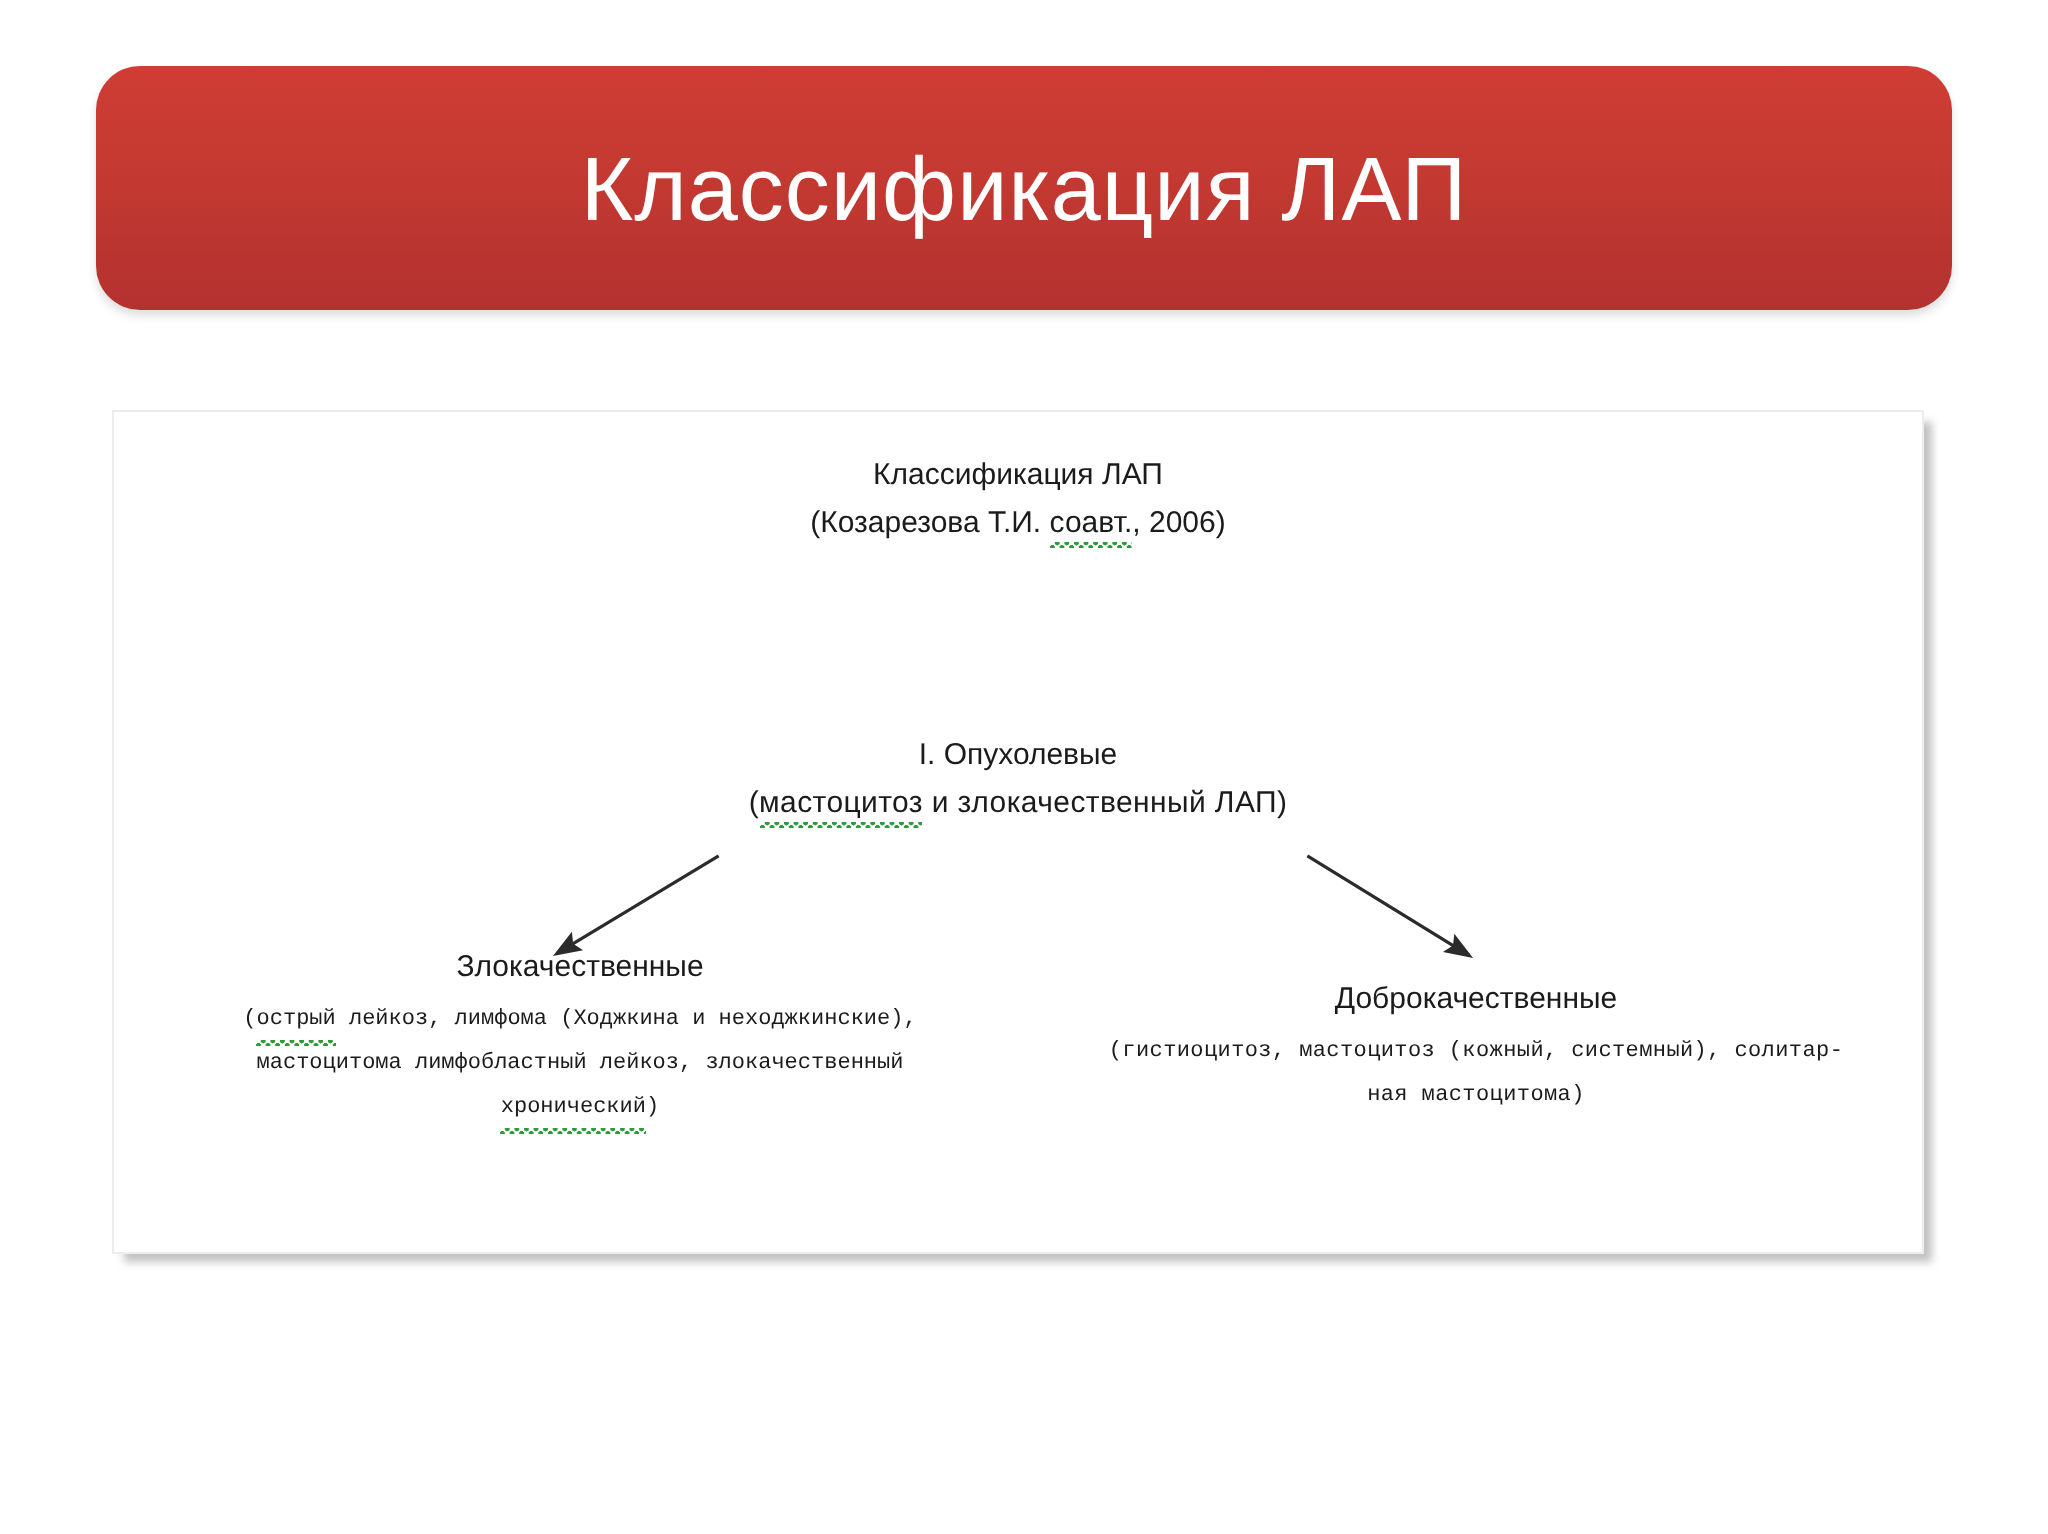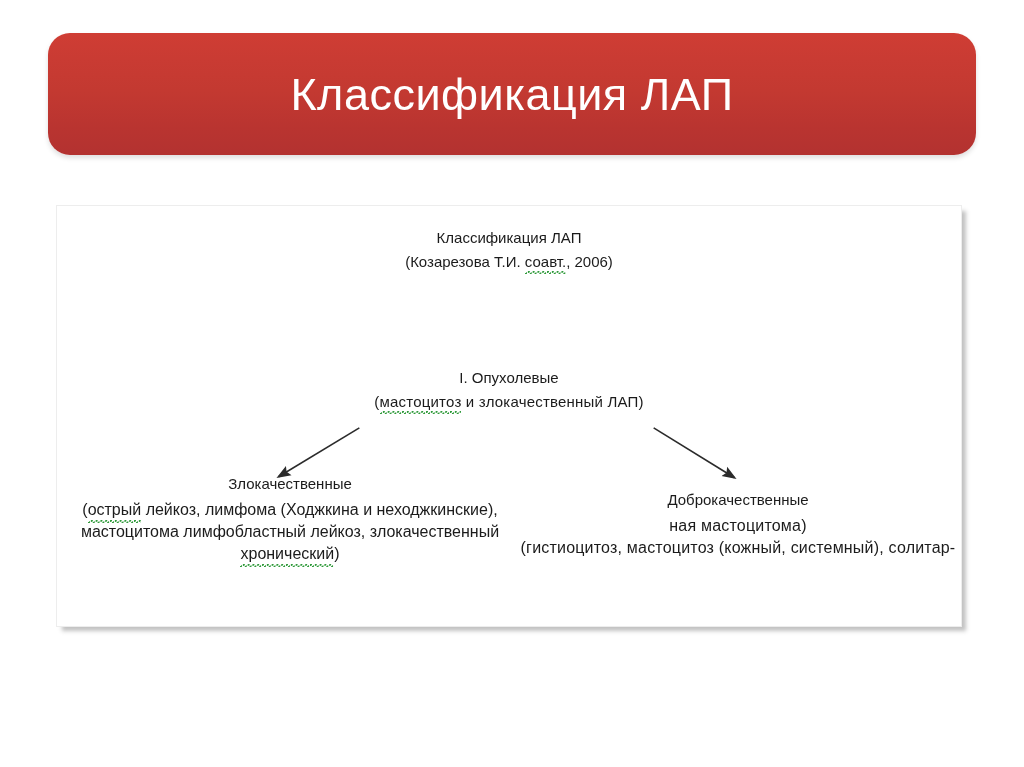--- a/index.html
+++ b/index.html
@@ -91,21 +91,21 @@
     line-height: 22px;
   }
   #branch-left  { left: -2px; top: 267px; width: 470px; }
   #branch-right { left: 455px; top: 283px; width: 452px; }
 
   .branch-heading {
     font-size: 15px;
     margin-bottom: 4px;
     white-space: nowrap;
   }
-  .branch-body { font-size: 16px; }
+  .branch-body { font-size: 11px; font-family: Liberation Mono, monospace; }
   .branch-body div { white-space: nowrap; }
   #branch-right .branch-body div { letter-spacing: 0.2px; }
 
   
   .squiggle {
     position: relative;
     display: inline-block;
   }
   .squiggle::after {
     content: "";
@@ -166,19 +166,19 @@
       <div class="branch-body">
         <div><span>(</span><span class="squiggle">острый</span><span> лейкоз, лимфома (Ходжкина и неходжкинские),</span></div>
         <div>мастоцитома лимфобластный лейкоз, злокачественный</div>
         <div><span class="squiggle">хронический</span><span>)</span></div>
       </div>
     </div>
 
     <div class="branch" id="branch-right">
       <div class="branch-heading">Доброкачественные</div>
       <div class="branch-body">
+        <div>(гистиоцитоз, мастоцитоз (кожный, системный), солитар-</div>
         <div>ная мастоцитома)</div>
-        <div>(гистиоцитоз, мастоцитоз (кожный, системный), солитар-</div>
       </div>
     </div>
 
   </div>
 </div>
 
 </body></html>

